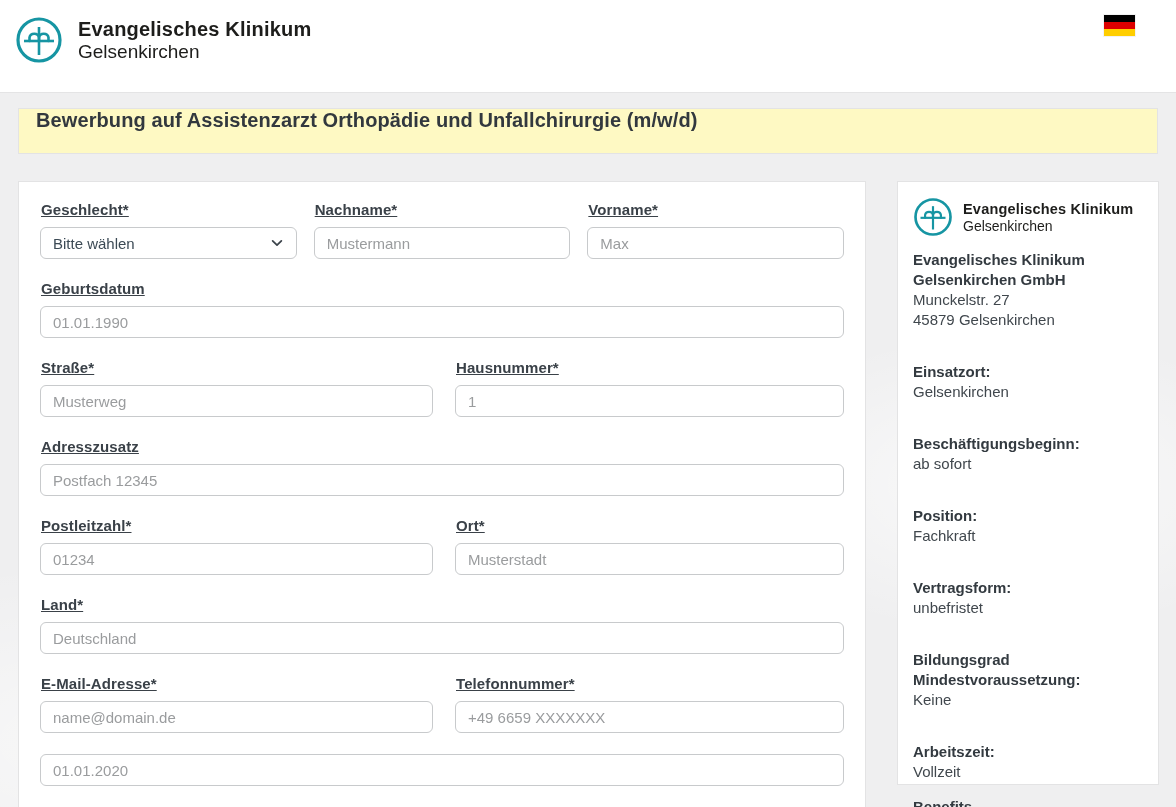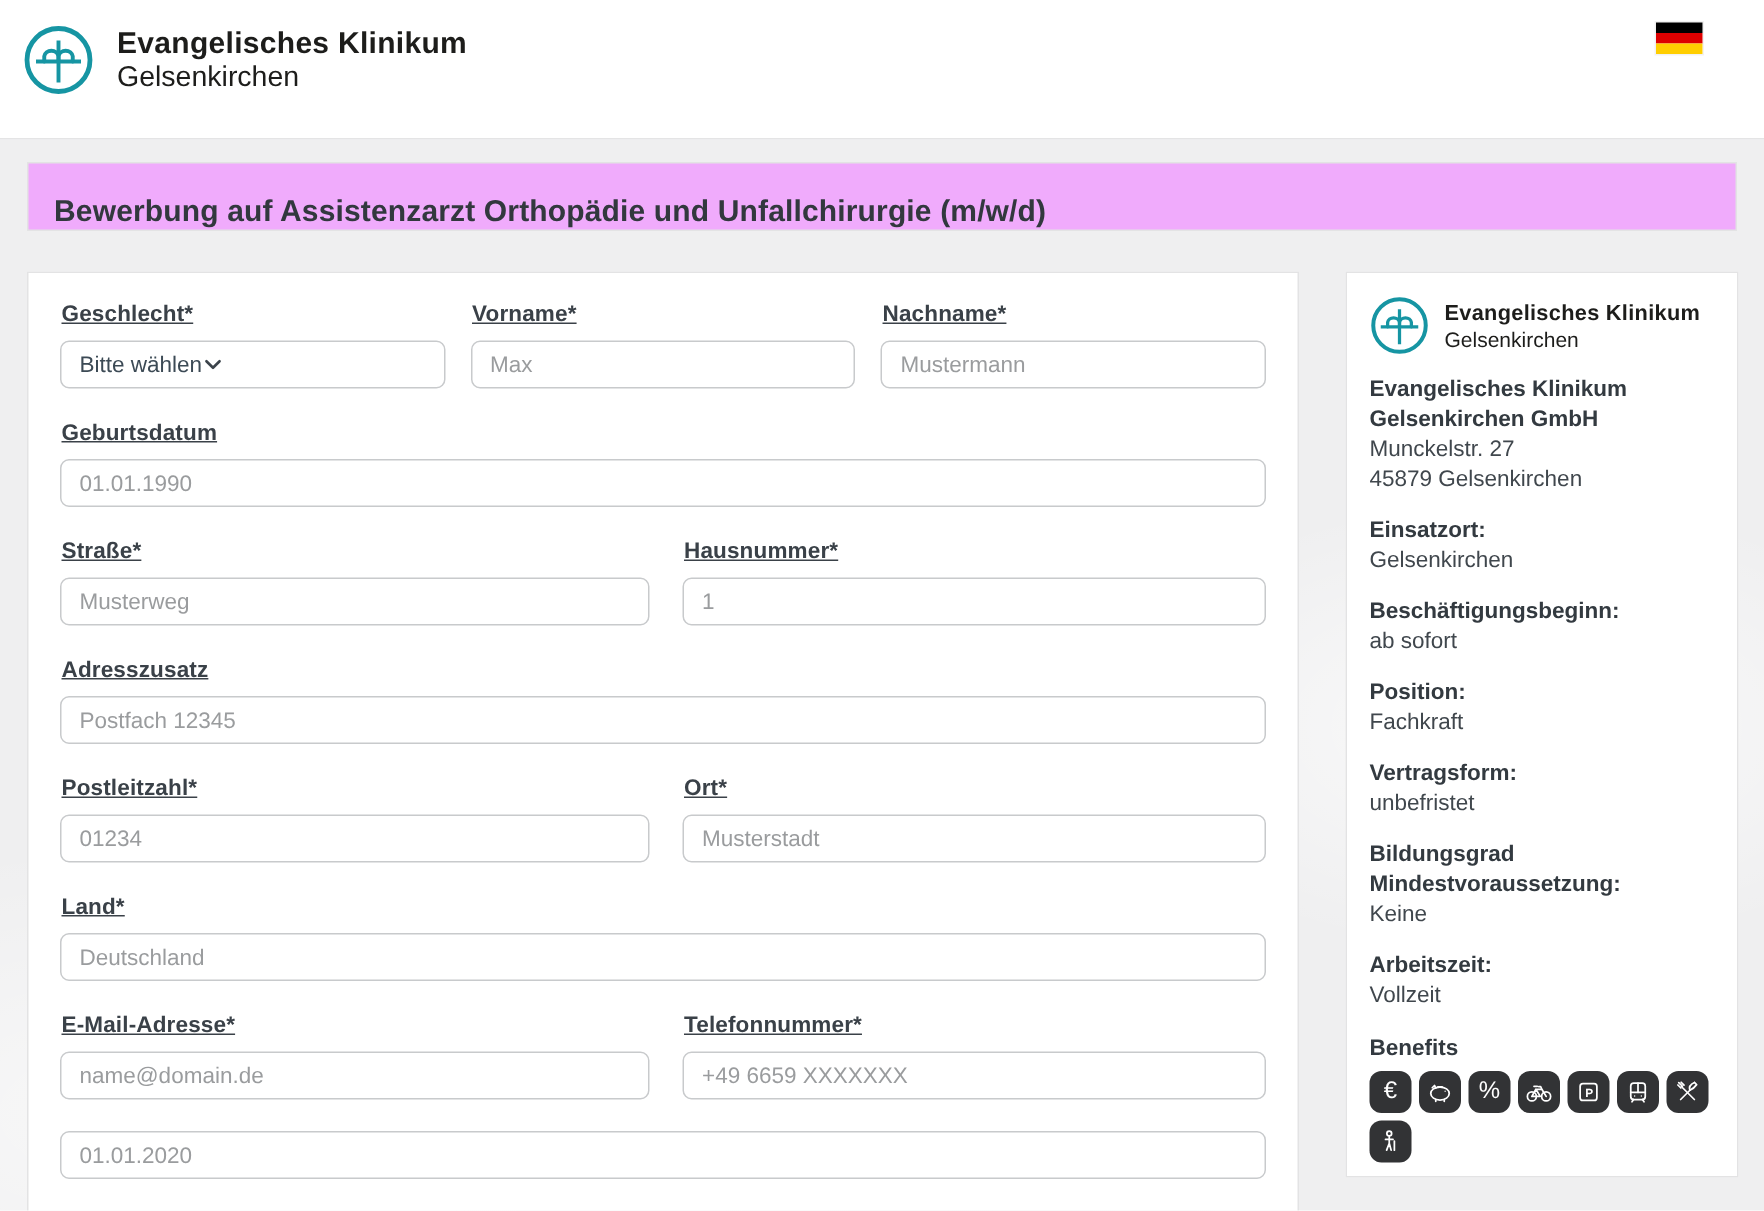--- a/index.html
+++ b/index.html
@@ -26,22 +26,22 @@
   .brand-line2 { font-size:19px; font-weight:400; line-height:22px; }
   .flag {
     position:absolute; top:15px; left:1104px; width:31px; height:21px;
     display:flex; flex-direction:column; cursor:pointer; box-shadow:0 0 0 1px rgba(0,0,0,.05);
   }
   .flag div { flex:1; }
 
   
   .title-bar {
     position:absolute; top:108px; left:18px; width:1140px; height:46px;
-    background:#f0abfc; border:1px solid #e3e3e4;
-    display:flex; align-items:flex-end; padding-left:17px;
+    background:#fef9c3; border:1px solid #e3e3e4;
+    display:flex; align-items:flex-start; padding-left:17px;
   }
   .title-bar h1 { font-size:20px; font-weight:700; color:#32383e; letter-spacing:.1px; }
 
   
   .form-card {
     position:absolute; top:181px; left:18px; width:848px; height:680px;
     background:#ffffff; border:1px solid #e3e3e4; padding:19px 21px;
   }
   .side-card {
     position:absolute; top:181px; left:897px; width:262px; height:604px;
@@ -56,33 +56,33 @@
   .cols2 > .col-l { width:393px; flex:none; }
   .cols2 > .col-r { flex:1; }
   .flabel { display:block; font-size:15px; font-weight:700; color:#3a4148; margin:0 0 9px 1px; letter-spacing:.1px;text-decoration:underline; }
   .tinput, .fselect {
     width:100%; height:32px; border:1px solid #c8cacc; border-radius:6px;
     background:#fff; font-family:"Liberation Sans", sans-serif; font-size:15px;
     padding:0 12px; color:#42505c; outline:none;
   }
   .tinput::placeholder { color:#9a9c9e; opacity:1; }
   .fselect {
-    display:flex; align-items:center; justify-content:flex-start; cursor:pointer;
+    display:flex; align-items:center; justify-content:space-between; cursor:pointer;
     color:#3c4a55;
   }
   .chev { width:14px; height:14px; stroke:#3c444b; stroke-width:2; fill:none; stroke-linecap:round; stroke-linejoin:round; }
 
   
   .side-logo { display:flex; align-items:center; }
   .side-logo .brand-text { margin-left:10px; color:#1d1d1b; }
   .side-logo .brand-line1 { font-size:14.5px; line-height:17px; }
   .side-logo .brand-line2 { font-size:14px; line-height:16px; }
   .company { margin-top:13px; font-size:15px; line-height:20px; color:#40474d; }
   .company .bold { font-weight:700; color:#333a40; }
-  .detail { margin-top:14px; font-size:15px; line-height:20px; }
+  .detail { margin-top:32px; font-size:15px; line-height:20px; }
   .detail .dlabel { font-weight:700; color:#333a40; }
   .detail .dvalue { color:#40474d; }
   .benefits { margin-top:15px; }
   .benefits .dlabel { font-size:15px; font-weight:700; color:#333a40; line-height:20px; }
   .tiles { margin-top:5px; display:flex; flex-wrap:wrap; gap:5px; width:236px; }
   .tile {
     width:28px; height:28px; background:#323335; border-radius:8px;
     display:flex; align-items:center; justify-content:center; color:#fff;
   }
   .tile span.glyph { font-size:16px; line-height:1; color:#fff; }
@@ -121,26 +121,26 @@
     <div>
       <label class="flabel">Geschlecht*</label>
       <div class="fselect">
         <span>Bitte wählen</span>
         <svg class="chev" viewBox="0 0 16 16">
             <polyline points="3,5.5 8,10.5 13,5.5"></polyline>
           </svg>
       </div>
     </div>
     <div>
+      <label class="flabel">Nachname*</label>
+      <input class="tinput" placeholder="Mustermann" style="">
+    </div>
+    <div>
       <label class="flabel">Vorname*</label>
       <input class="tinput" placeholder="Max" style="">
-    </div>
-    <div>
-      <label class="flabel">Nachname*</label>
-      <input class="tinput" placeholder="Mustermann" style="">
     </div>
   </div>
 
   <div class="frow">
     <label class="flabel">Geburtsdatum</label>
     <input class="tinput" placeholder="01.01.1990" style="">
   </div>
 
   <div class="frow cols2">
     <div class="col-l">

